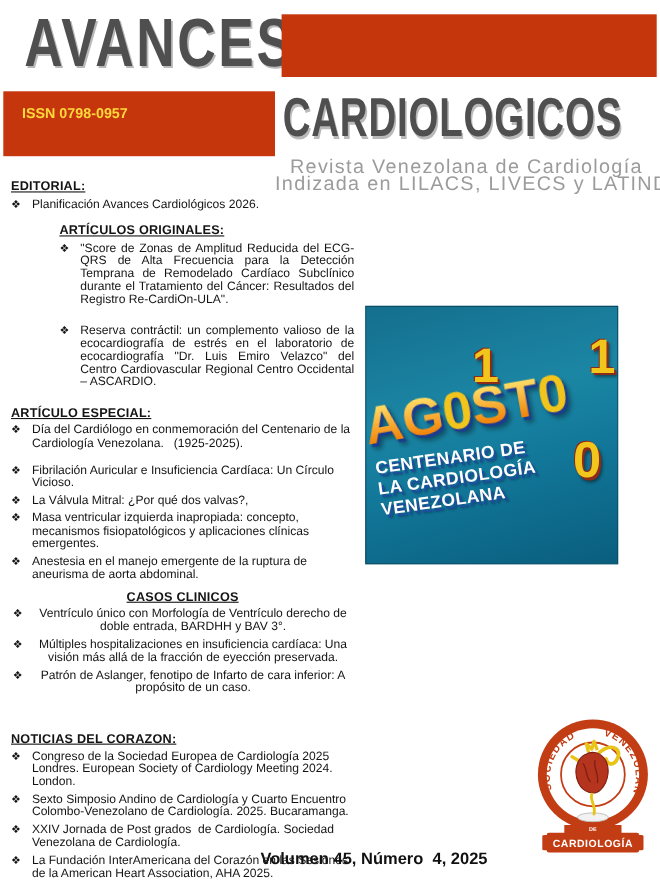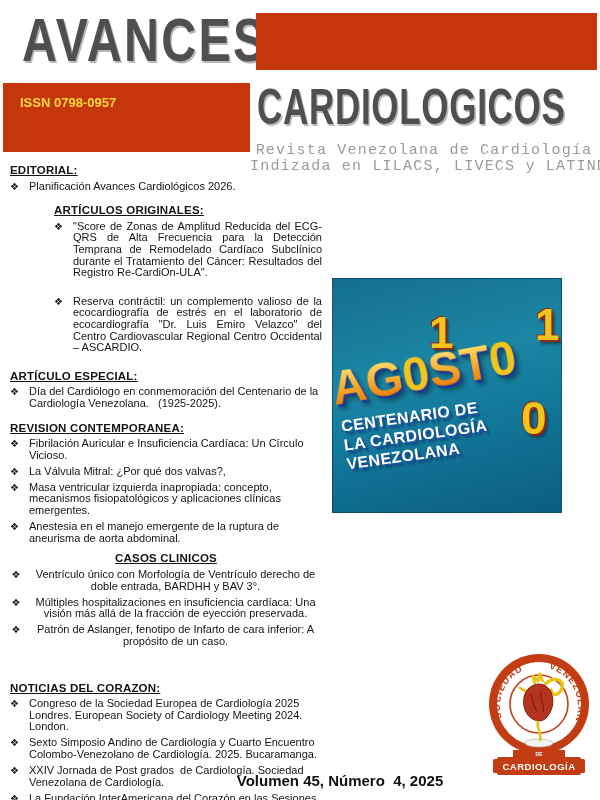--- a/index.html
+++ b/index.html
@@ -4,27 +4,27 @@
 <style>
   html,body{margin:0;padding:0;background:#e8e8e8;}
   #page{position:relative;width:600px;height:800px;background:#ffffff;overflow:hidden;
         font-family:"Liberation Sans", sans-serif;}
 
   
   #title-avances{position:absolute;left:22px;top:4px;font-size:62px;font-weight:bold;
     color:#4F4F4F;letter-spacing:3px;transform:scaleX(.78);transform-origin:left top;
     text-shadow:2px 2px 0 #b9b9b9;white-space:nowrap;}
   #red-top-block{position:absolute;left:256px;top:13px;width:341px;height:57px;background:#C5360C;}
-  #red-issn-band{position:absolute;left:3px;top:83px;width:247px;height:69px;background:#C5360C;
+  #red-issn-band{position:absolute;left:3px;top:83px;width:247px;height:59px;background:#C5360C;
     color:#FFD93B;font-weight:bold;font-size:13px;line-height:17px;padding:11px 0 0 17px;box-sizing:border-box;}
   #title-cardiologicos{position:absolute;left:257px;top:78px;font-size:50px;font-weight:bold;
     color:#4F4F4F;letter-spacing:1px;transform:scaleX(.70);transform-origin:left top;
     text-shadow:2px 2px 0 #b9b9b9;white-space:nowrap;}
   #masthead-subtitle{position:absolute;left:250px;top:143px;width:348px;text-align:center;
-    color:#9B9B9B;font-size:15px;line-height:16px;letter-spacing:1.2px;white-space:nowrap;font-family:Liberation Mono, monospace;}
+    color:#9B9B9B;font-size:18px;line-height:16px;letter-spacing:1.2px;white-space:nowrap;}
 
   
   #toc{position:absolute;left:8px;top:165px;width:314px;color:#141414;font-size:11px;line-height:11.6px;}
   .toc-heading{font-weight:bold;font-size:11.5px;text-decoration:underline;letter-spacing:.2px;margin:0 0 4px 2px;}
   .toc-item{display:flex;gap:7px;margin:0 0 4.5px 2px;}
   .toc-item .bullet{flex:0 0 12px;font-size:10px;line-height:11.6px;}
   .toc-item .itxt{flex:1;}
   .s0{margin-top:0;}
   .s1{margin-top:13px;margin-left:44px;}
   .s1 .toc-item{margin-bottom:17px;}
@@ -103,21 +103,20 @@
 
     <div class="toc-section s2">
       <div class="toc-heading">ARTÍCULO ESPECIAL:</div>
       <div class="toc-item">
         <span class="bullet">❖</span>
         <span class="itxt">Día del Cardiólogo en conmemoración del Centenario de la Cardiología Venezolana. &nbsp; (1925-2025).</span>
       </div>
     </div>
 
     <div class="toc-section s3">
-      <div class="toc-heading">REVISION CONTEMPORANEA:</div>
       <div class="toc-item">
         <span class="bullet">❖</span>
         <span class="itxt">Fibrilación Auricular e Insuficiencia Cardíaca: Un Círculo Vicioso.</span>
       </div>
       <div class="toc-item">
         <span class="bullet">❖</span>
         <span class="itxt">La Válvula Mitral: ¿Por qué dos valvas?,</span>
       </div>
       <div class="toc-item">
         <span class="bullet">❖</span>

